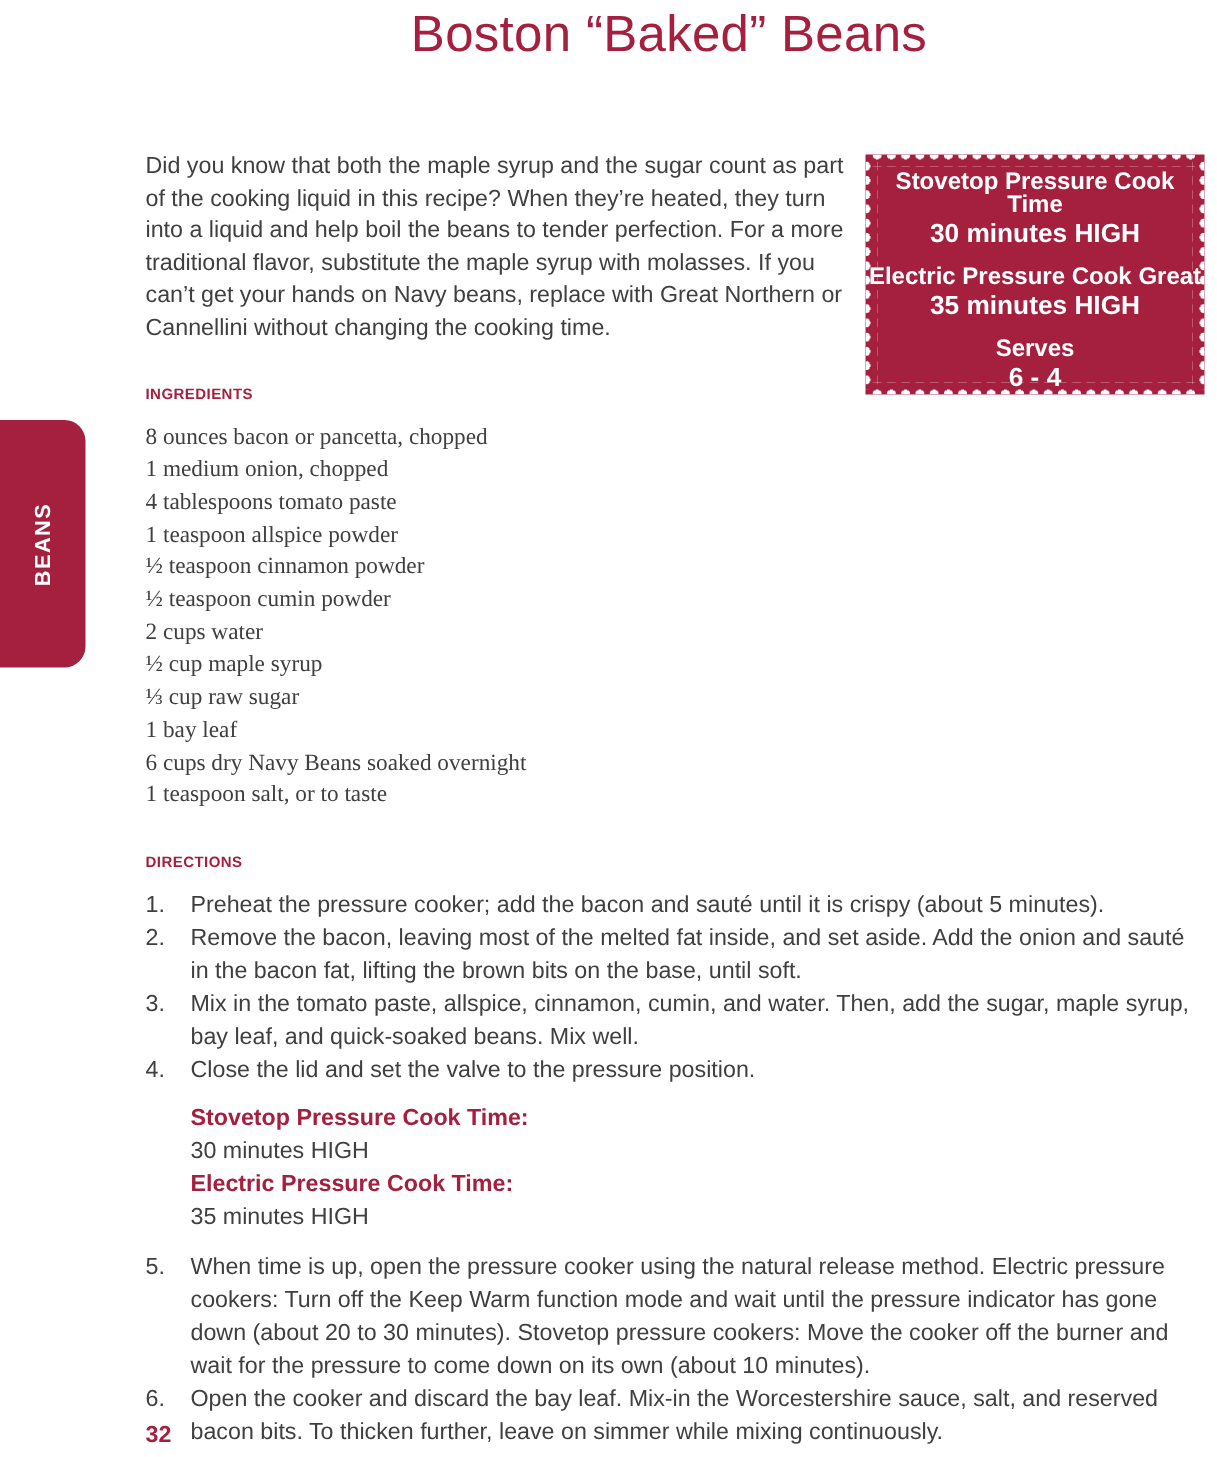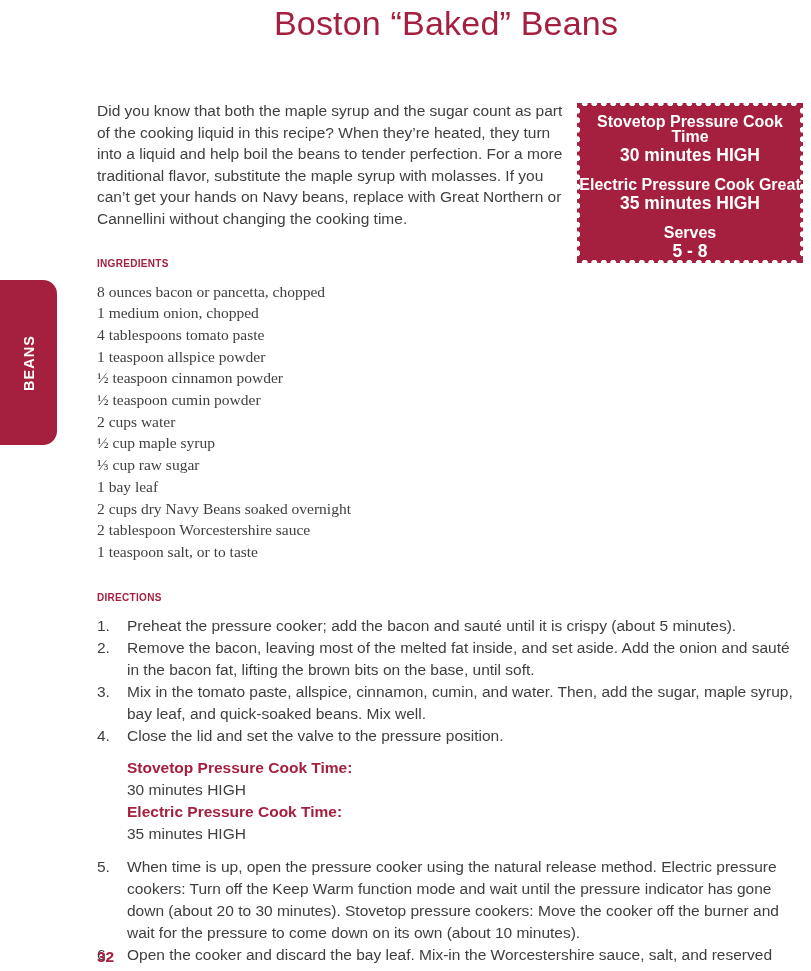--- a/index.html
+++ b/index.html
@@ -147,22 +147,21 @@
     <li>8 ounces bacon or pancetta, chopped</li>
     <li>1 medium onion, chopped</li>
     <li>4 tablespoons tomato paste</li>
     <li>1 teaspoon allspice powder</li>
     <li>½ teaspoon cinnamon powder</li>
     <li>½ teaspoon cumin powder</li>
     <li>2 cups water</li>
     <li>½ cup maple syrup</li>
     <li>⅓ cup raw sugar</li>
     <li>1 bay leaf</li>
-    <li>2 cups dry Navy Beans soaked overnight</li>
-    <li>2 tablespoon Worcestershire sauce</li>
+    <li>6 cups dry Navy Beans soaked overnight</li>
     <li>1 teaspoon salt, or to taste</li>
   </ul>
 
   <h2 class="sec-heading directions-heading">DIRECTIONS</h2>
 
   <div class="steps">
     <div class="step">
       <span class="step-num">1.</span>
       <p class="step-text">Preheat the pressure cooker; add the bacon and sauté until it is crispy (about 5 minutes).</p>
     </div>
@@ -212,19 +211,19 @@
   <div class="badge-group">
     <div class="badge-label">Stovetop Pressure Cook Time</div>
     <div class="badge-value">30 minutes HIGH</div>
   </div>
   <div class="badge-group">
     <div class="badge-label">Electric Pressure Cook Great</div>
     <div class="badge-value">35 minutes HIGH</div>
   </div>
   <div class="badge-group">
     <div class="badge-label">Serves</div>
-    <div class="badge-value">5 - 8</div>
+    <div class="badge-value">6 - 4</div>
   </div>
 </div>
 
 <div class="section-tab">
   <span>BEANS</span>
 </div>
 
 </body></html>

